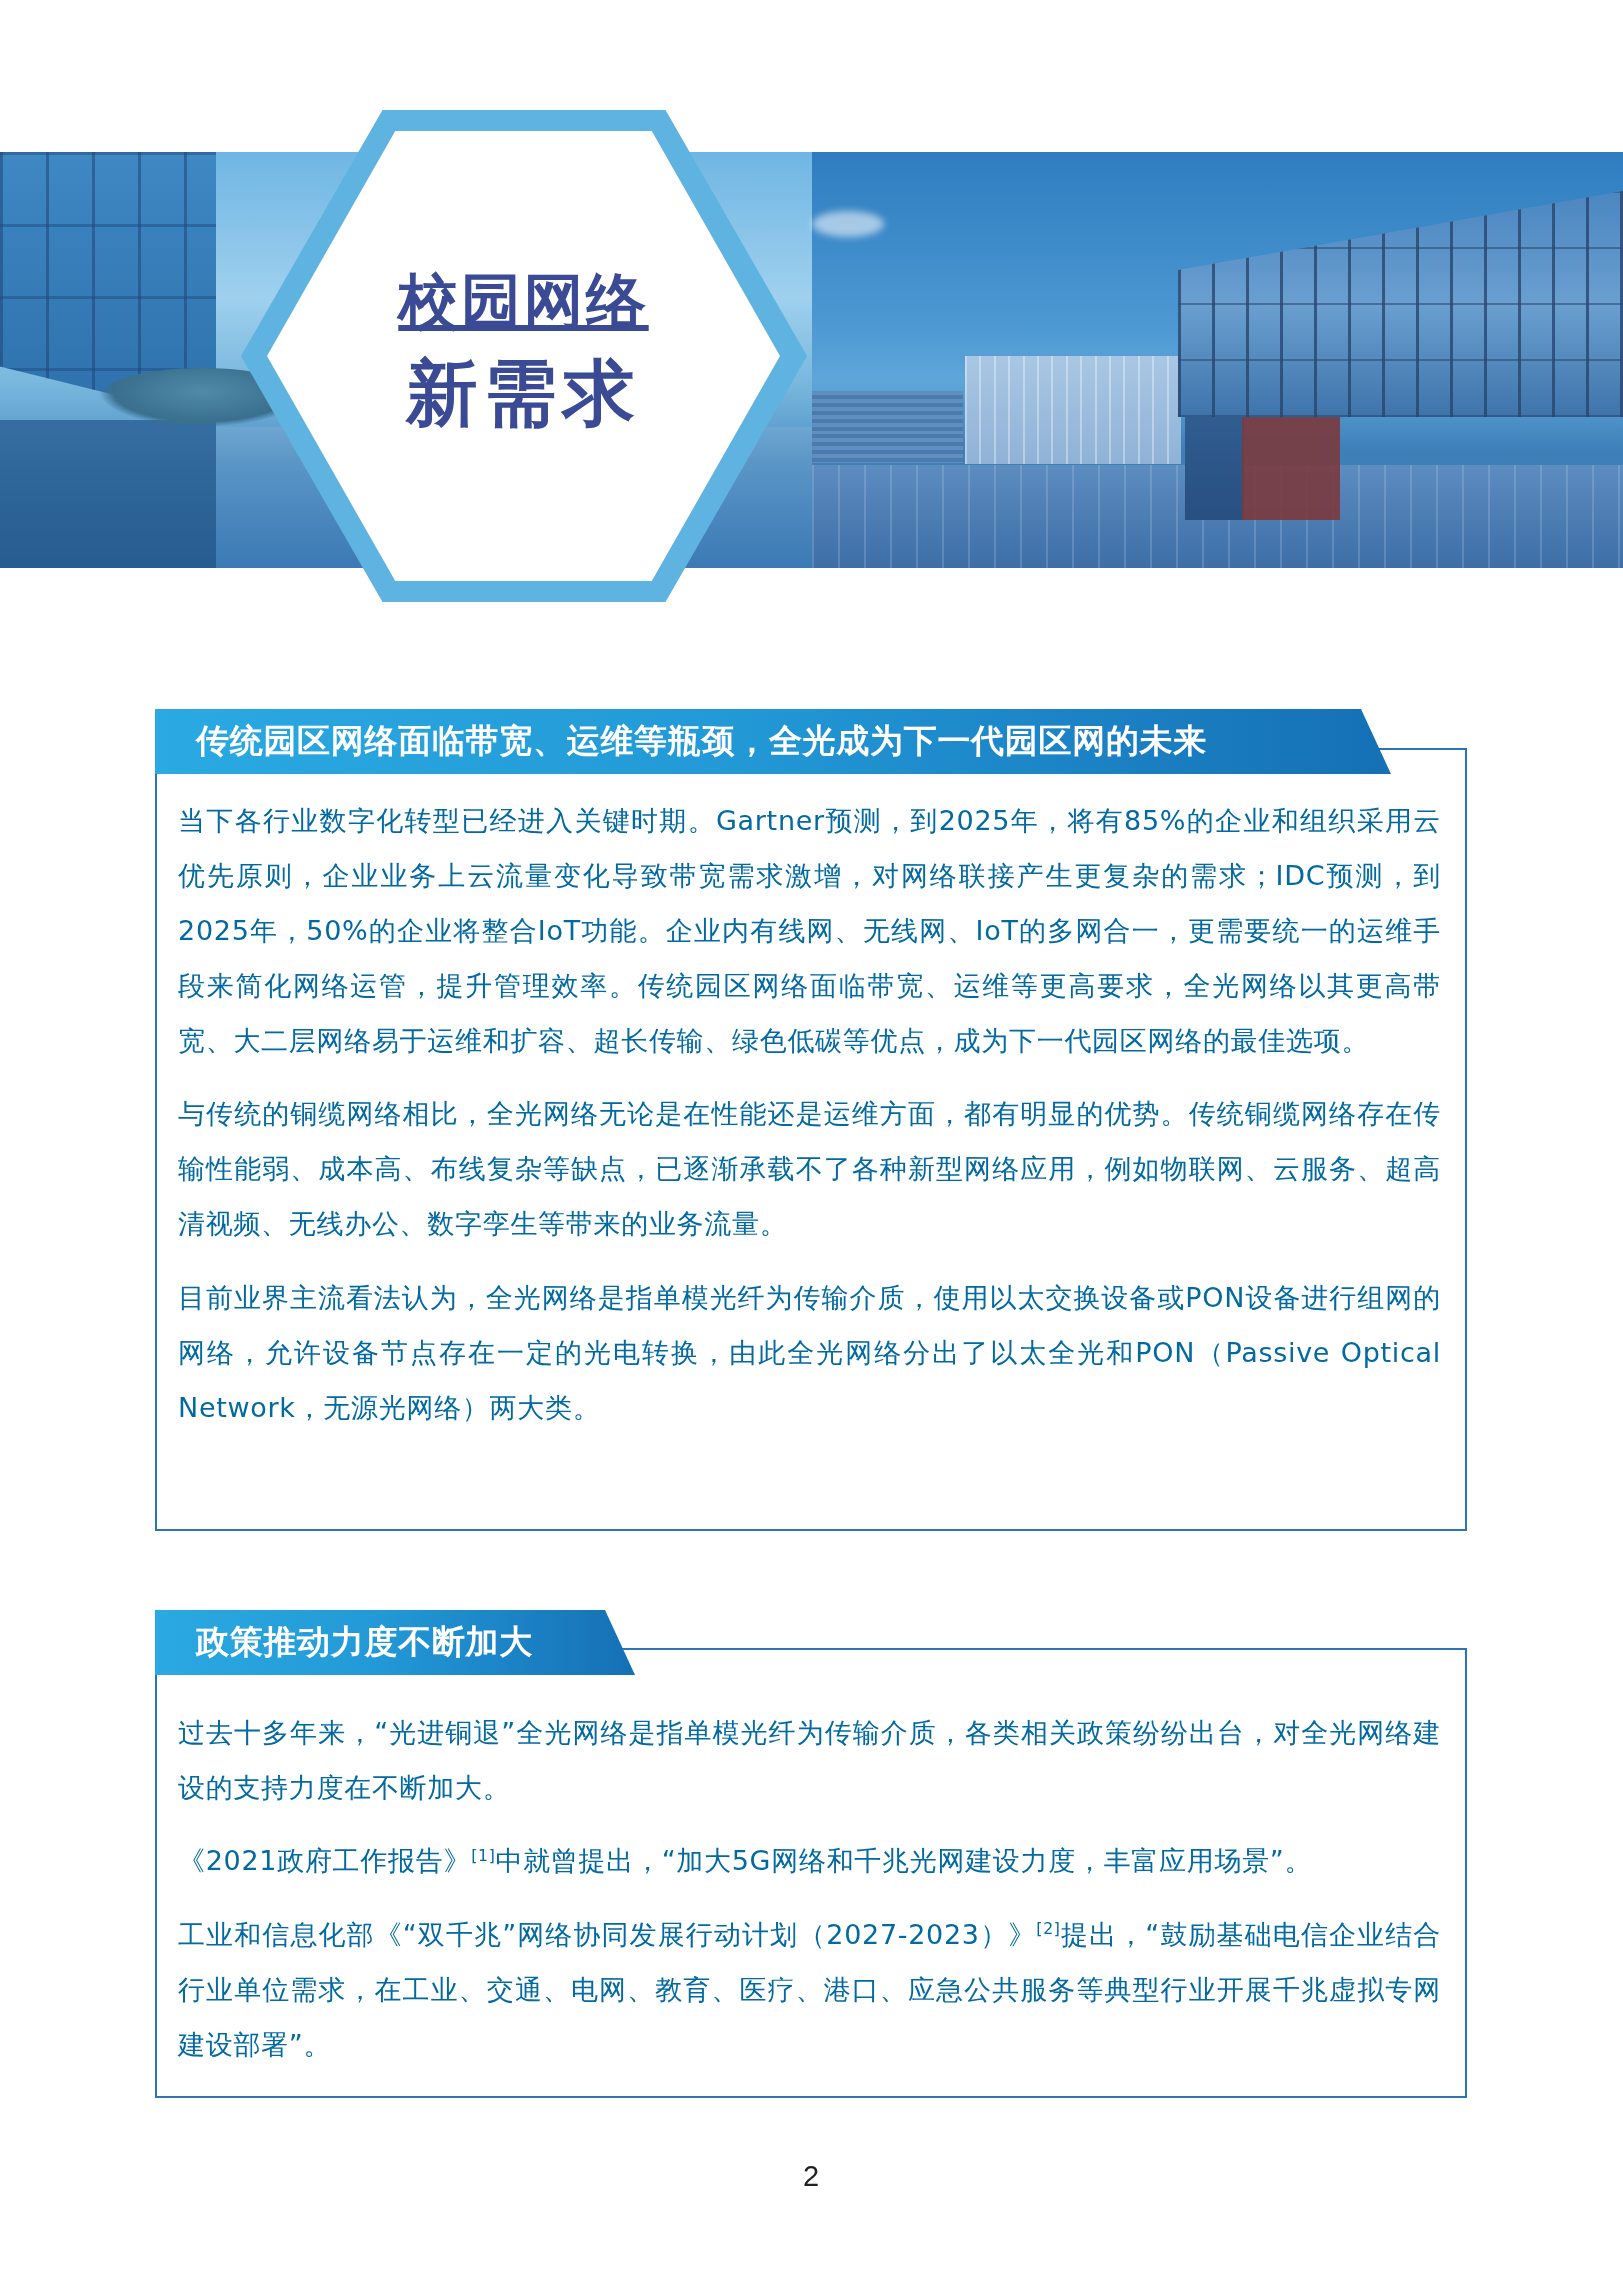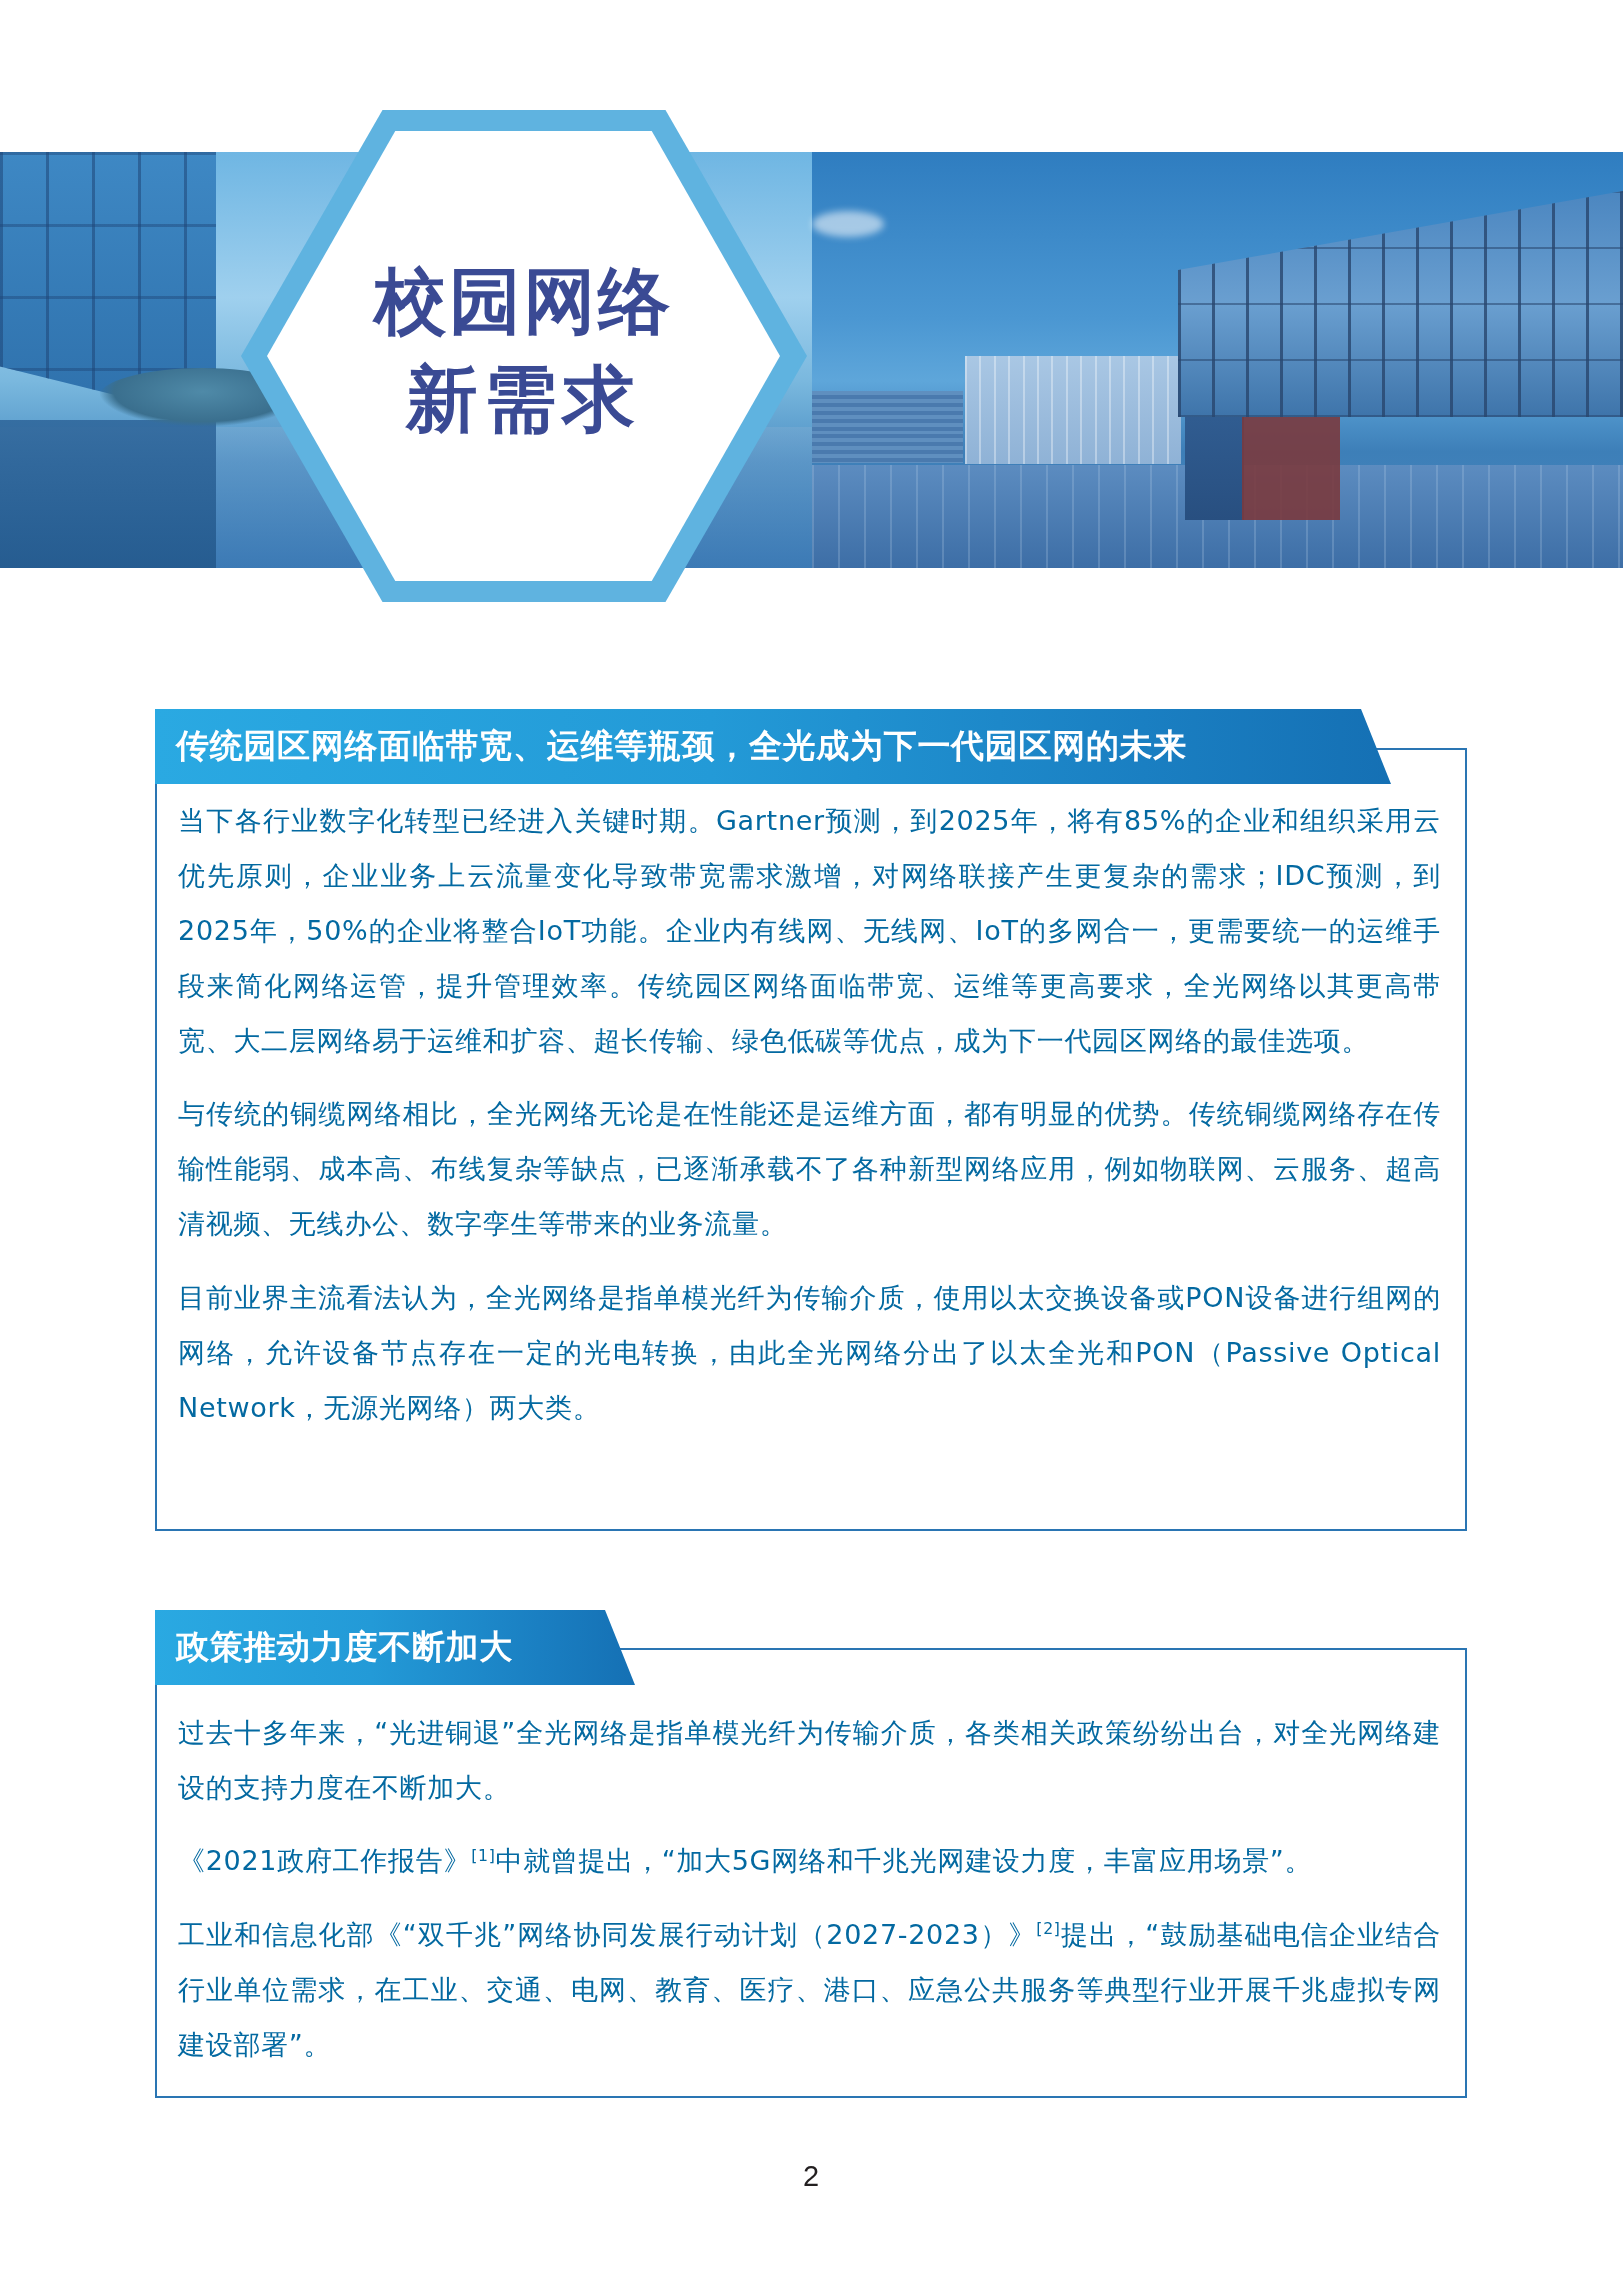--- a/index.html
+++ b/index.html
@@ -49,28 +49,28 @@
   
   .hex-outer { position: absolute; left: 241px; top: 110px; width: 566px; height: 492px;
                background: #5fb3e0;
                clip-path: polygon(25% 0, 75% 0, 100% 50%, 75% 100%, 25% 100%, 0 50%); }
   .hex-inner { position: absolute; left: 267px; top: 131px; width: 513px; height: 450px;
                background: #ffffff;
                clip-path: polygon(25% 0, 75% 0, 100% 50%, 75% 100%, 25% 100%, 0 50%);
                display: flex; flex-direction: column; align-items: center; justify-content: center; }
   .hex-title-1, .hex-title-2 { color: #3a4a94; font-weight: bold; font-family: "DejaVu Sans", sans-serif;
                                letter-spacing: 2.6px; line-height: 1; }
-  .hex-title-1 { font-size: 72px; margin-top: -13px; }
+  .hex-title-1 { font-size: 60px; margin-top: -13px; text-decoration: underline; }
   .hex-title-2 { font-size: 72px; margin-top: 26px; letter-spacing: 6.5px; }
 
   
   .section-box { position: absolute; border: 2.6px solid #2a75b3; background: #ffffff; box-sizing: border-box; }
-  .section-head { position: absolute; height: 75px; color: #ffffff; font-weight: bold;
+  .section-head { position: absolute; height: 65px; color: #ffffff; font-weight: bold;
                   background: linear-gradient(90deg, #2aa9e2 0%, #239ad7 45%, #1a7fc2 80%, #1570b4 100%);
-                  display: flex; align-items: center; box-sizing: border-box; padding-left: 21px;
+                  display: flex; align-items: center; box-sizing: border-box; padding-left: 41px;
                   font-size: 33px; letter-spacing: 0.7px; font-family: "DejaVu Sans", sans-serif; }
   .section-body { position: absolute; font-size: 27px; line-height: 55px; color: #0369a1; letter-spacing: 0.7px; }
   .section-body p { margin: 0 0 18.3px 0; text-align: justify; }
   sup.ref { font-size: 15.7px; vertical-align: top; position: relative; top: -5.2px; }
 
   #s1-head { left: 155px; top: 709px; width: 1236px;
              clip-path: polygon(0 0, 1206px 0, 100% 100%, 0 100%); }
   #s1-box  { left: 155px; top: 748px; width: 1312px; height: 783px; }
   #s1-body { left: 178px; top: 793px; width: 1263px; }
 

